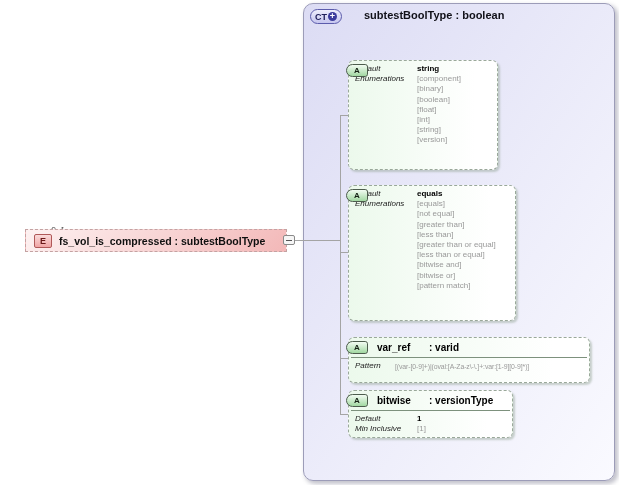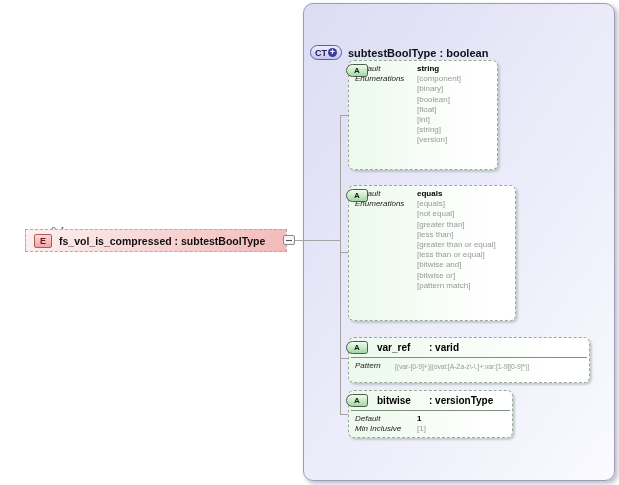--- a/index.html
+++ b/index.html
@@ -15,21 +15,21 @@
 
   
   .hline,.vline{position:absolute;background:var(--line-gray);}
   .hline{height:1px;} .vline{width:1px;}
 
   
   .ct-box{position:absolute;left:303px;top:3px;width:312px;height:478px;
           border:1px solid var(--ct-border);border-radius:10px;
           background:linear-gradient(125deg,var(--ct-fill-a),var(--ct-fill-b));
           box-shadow:2.5px 2.5px 4px rgba(120,120,140,.45);box-sizing:border-box;}
-  .ct-header{position:absolute;left:6px;top:5px;display:flex;align-items:center;gap:6px;margin-top:36px;}
+  .ct-header{position:absolute;left:6px;top:5px;display:flex;align-items:flex-start;gap:22px;}
   .ct-badge{width:32px;height:15px;border:1px solid #5c5cac;border-radius:8px;
             background:linear-gradient(#eeeefc,#c6c6ef);display:flex;align-items:center;
             justify-content:center;gap:1px;box-sizing:border-box;}
   .ct-badge .ct-letters{font-size:9px;font-weight:bold;color:#20205a;letter-spacing:0;}
   .plus-icon{width:9px;height:9px;border-radius:50%;background:var(--badge-navy);color:#fff;
              font-size:9px;line-height:9px;font-weight:bold;text-align:center;display:block;}
   .ct-title{font-size:11px;font-weight:bold;color:#101018;white-space:nowrap;}
   .annotation-strip{position:absolute;left:0;right:0;bottom:0;height:23px;
                     border-top:1px solid #9a9ab8;display:flex;align-items:center;
                     padding-left:7px;box-sizing:border-box;}

